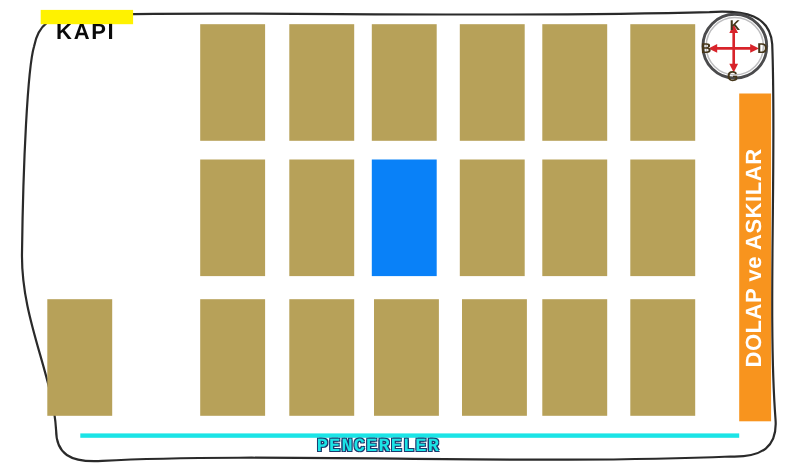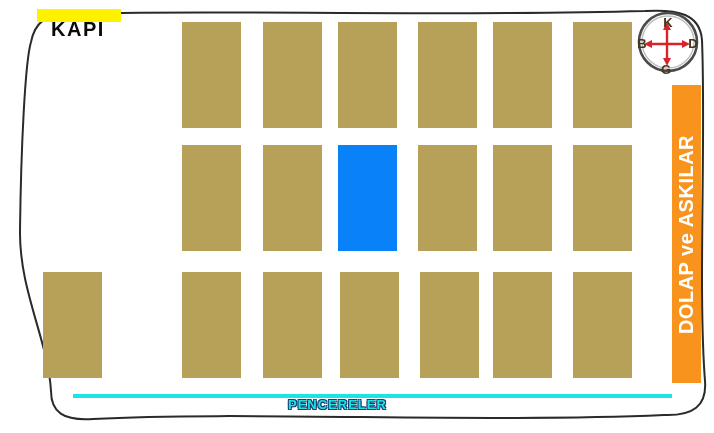--- a/index.html
+++ b/index.html
@@ -42,27 +42,28 @@
 
   .desk-layer{position:absolute;left:0;top:0;width:714px;height:433px;}
   .desk{position:absolute;}
 
   .window-line{
     position:absolute;left:73px;top:394px;width:599px;height:4px;
     background:var(--window-line,#1BE4E6);
   }
   .window-label{
     position:absolute;left:288px;top:397px;
-    font-size:13px;font-weight:bold;letter-spacing:1px;
+    font-size:17px;font-weight:bold;letter-spacing:1px;
     color:var(--window-text,#1BE4E6);
     text-shadow:
       -1px -1px 0 var(--window-text-outline,#1D3A6E),
        1px -1px 0 var(--window-text-outline,#1D3A6E),
       -1px  1px 0 var(--window-text-outline,#1D3A6E),
        1px  1px 0 var(--window-text-outline,#1D3A6E);
+    font-family: Liberation Mono, monospace;
   }
 </style>
 </head>
 <body>
 
 <div class="stage">
 
   <svg class="outline-svg" viewBox="0 0 714 433" aria-hidden="true">
     <path class="wall" d="M 66,14
       C 200,9 430,17 645,11

